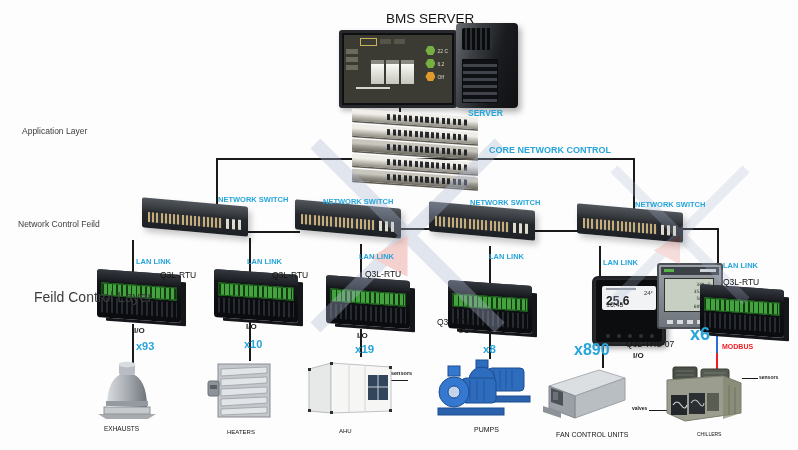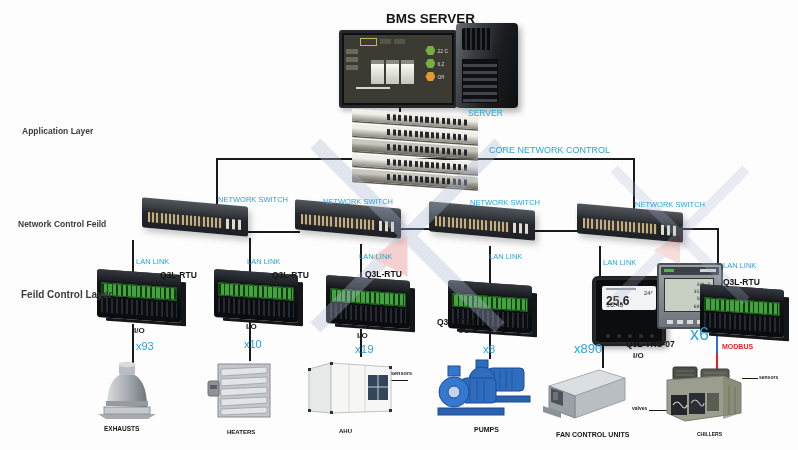--- a/index.html
+++ b/index.html
@@ -1,21 +1,21 @@
 <!DOCTYPE html>
 <html><head>
 <meta charset="utf-8">
 <style>
   html,body{margin:0;padding:0;background:#fff;}
   #canvas{position:relative;width:798px;height:450px;background:#fdfdfd;overflow:hidden;
           font-family:"Liberation Sans",sans-serif;color:#1a1a1a;}
   .lab{position:absolute;white-space:nowrap;z-index:6;}
-  .cy{color:#27a5da;font-weight:normal;}
-  .blk{color:#141414;font-weight:bold;}
-  .gry{color:#3c3c3c;font-weight:bold;}
+  .cy{color:#27a5da;font-weight:bold;}
+  .blk{color:#141414;font-weight:normal;}
+  .gry{color:#3c3c3c;font-weight:normal;}
   .red{color:#ed1c24;font-weight:bold;}
   .ln{position:absolute;background:#1a1a1a;width:1.5px;height:1.5px;z-index:1;}
 
   
   .monitor{position:absolute;left:339px;top:30px;width:112px;height:72px;background:#0e0f10;
            border:3px solid #27292c;border-radius:3px;box-shadow:2px 3px 5px rgba(0,0,0,.25);z-index:2;}
   .screen{position:absolute;left:2px;top:2px;right:2px;bottom:2px;background:#3b3b33;overflow:hidden;}
   .tabrow{position:absolute;left:16px;top:3px;display:flex;gap:3px;}
   .tab{width:15px;height:6px;background:#3b3b33;border:1px solid #c9b357;}
   .tab.dim{border:none;background:#55554a;width:11px;height:5px;margin-top:1px;}
@@ -124,21 +124,21 @@
   <div class="ln" style="left:602px;top:330px;height:38px;"></div>
   <div class="ln" style="left:716px;top:336px;height:17px;width:2px;background:#2a6fd4;"></div>
   <div class="ln" style="left:716px;top:353px;height:20px;width:2px;background:#ed1c24;"></div>
   <div class="ln" style="left:382px;top:380px;width:26px;height:1px;"></div>
   <div class="ln" style="left:649px;top:410px;width:18px;height:1px;"></div>
   <div class="ln" style="left:742px;top:378px;width:16px;height:1px;"></div>
 
   <div class="lab blk" style="left:386px;top:11px;font-size:13.5px;">BMS SERVER</div>
   <div class="lab gry" style="left:22px;top:126px;font-size:8.5px;">Application Layer</div>
   <div class="lab gry" style="left:18px;top:219px;font-size:8.5px;">Network Control Feild</div>
-  <div class="lab gry" style="left:21px;top:289px;font-size:10px;">Feild Control Layer</div>
+  <div class="lab gry" style="left:34px;top:289px;font-size:14px;">Feild Control Layer</div>
 
   <div class="monitor">
     <div class="screen">
       <div class="tabrow">
         <span class="tab"></span>
         <span class="tab dim"></span>
         <span class="tab dim"></span>
       </div>
       <div class="sidebtns">
           <span></span>
@@ -387,21 +387,21 @@
   <div class="lab" style="left:134px;top:326px;font-size:8px;font-weight:600;">I/O</div>
   <div class="lab" style="left:246px;top:322px;font-size:8px;font-weight:600;">I/O</div>
   <div class="lab" style="left:357px;top:331px;font-size:8px;font-weight:600;">I/O</div>
   <div class="lab" style="left:459px;top:326px;font-size:8px;font-weight:600;">I/O</div>
   <div class="lab" style="left:633px;top:351px;font-size:8px;font-weight:600;">I/O</div>
 
   <div class="lab cy" style="left:136px;top:340px;font-size:11px;">x93</div>
   <div class="lab cy" style="left:244px;top:338px;font-size:11px;">x10</div>
   <div class="lab cy" style="left:355px;top:343px;font-size:11.5px;">x19</div>
   <div class="lab cy" style="left:483px;top:343px;font-size:11.5px;">x8</div>
-  <div class="lab cy" style="left:574px;top:341px;font-size:13px;">x890</div>
+  <div class="lab cy" style="left:574px;top:341px;font-size:16px;">x890</div>
   <div class="lab cy" style="left:690px;top:324px;font-size:18px;">x6</div>
   <div class="lab red" style="left:722px;top:343px;font-size:7px;">MODBUS</div>
 
   <div class="lab blk" style="left:104px;top:425px;font-size:6.5px;">EXHAUSTS</div>
   <div class="lab blk" style="left:227px;top:429px;font-size:6px;">HEATERS</div>
   <div class="lab blk" style="left:339px;top:428px;font-size:6px;">AHU</div>
   <div class="lab blk" style="left:474px;top:426px;font-size:7px;">PUMPS</div>
   <div class="lab blk" style="left:556px;top:431px;font-size:7px;">FAN CONTROL UNITS</div>
   <div class="lab blk" style="left:697px;top:431px;font-size:5px;">CHILLERS</div>
 

